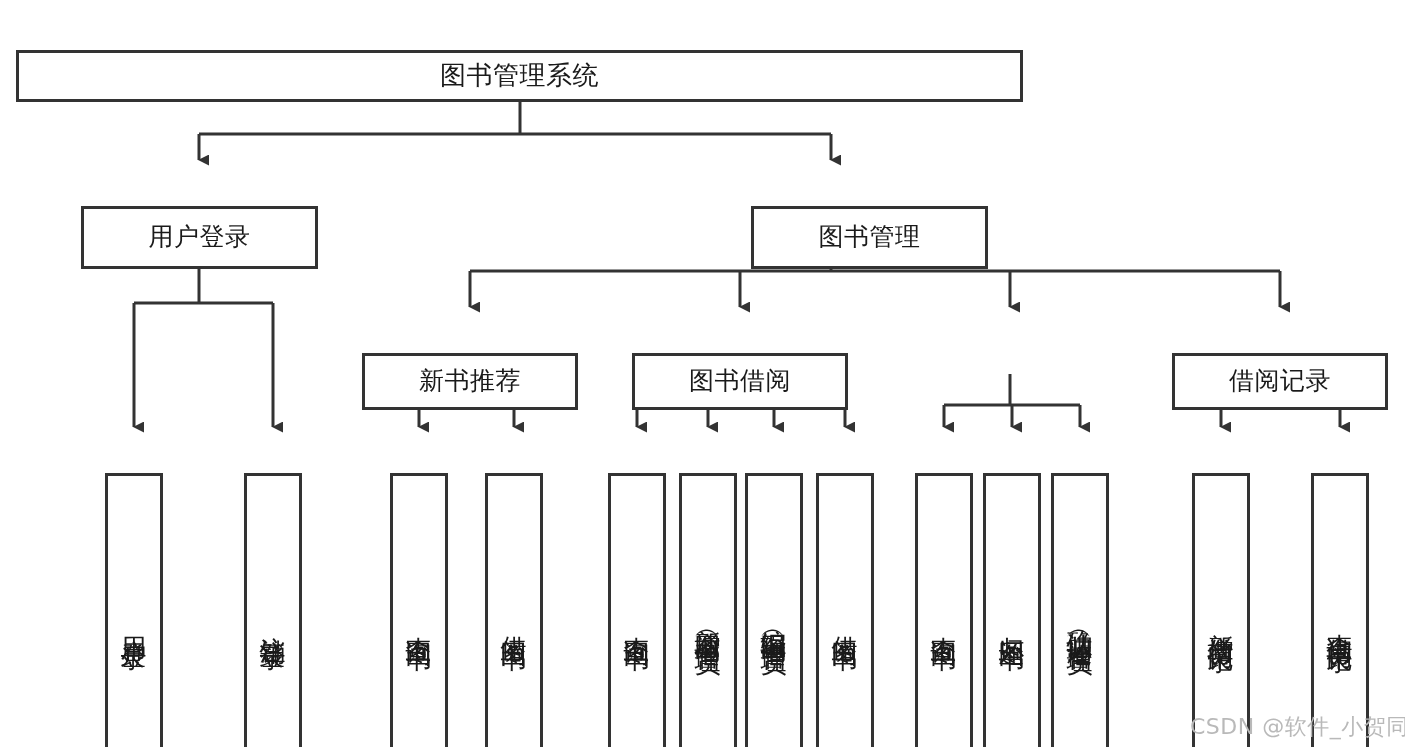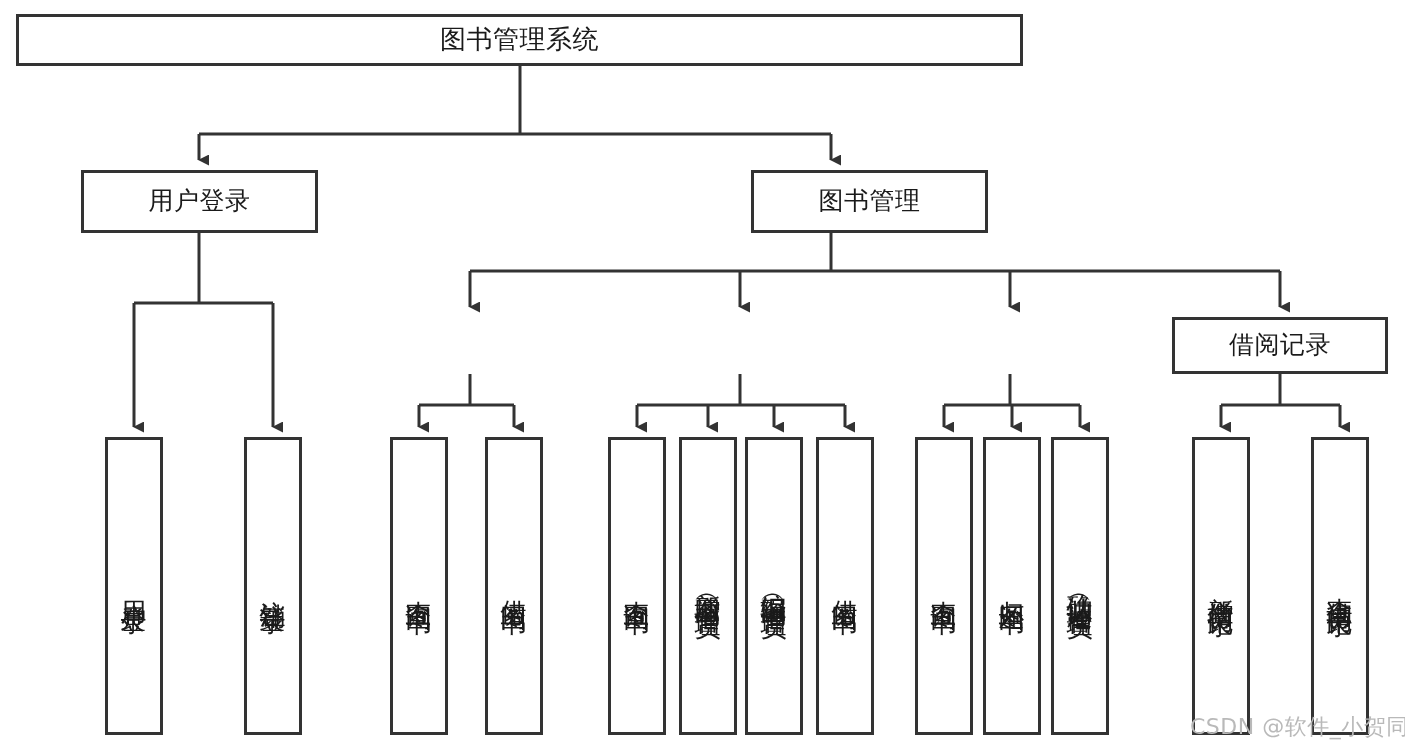--- a/index.html
+++ b/index.html
@@ -28,20 +28,21 @@
   }
   .node {
     position: absolute;
     box-sizing: border-box;
     background: #ffffff;
     border: 3px solid #333333;
     display: flex;
     align-items: center;
     justify-content: center;
     color: #1a1a1a;
+    margin-top: 36px;
   }
   .node-label {
     display: block;
     text-align: center;
     line-height: 1.06;
     letter-spacing: 0.5px;
     white-space: nowrap;
   }
   
   .node.horiz .node-label {
@@ -130,20 +131,26 @@
     <span class="node-label">图书管理系统</span>
   </div>
 
   <div class="node horiz" id="node-l2-0" style="left: 81px; top: 170px; width: 237px; height: 63px; border-color: rgb(51, 51, 51); background: rgb(255, 255, 255); color: rgb(26, 26, 26);">
     <span class="node-label">用户登录</span>
   </div>
   <div class="node horiz" id="node-l2-1" style="left: 751px; top: 170px; width: 237px; height: 63px; border-color: rgb(51, 51, 51); background: rgb(255, 255, 255); color: rgb(26, 26, 26);">
     <span class="node-label">图书管理</span>
   </div>
 
+  <div class="node horiz" id="node-l3-0" style="left: 362px; top: 317px; width: 216px; height: 57px; border-color: rgb(51, 51, 51); background: rgb(255, 255, 255); color: rgb(26, 26, 26);">
+    <span class="node-label">新书推荐</span>
+  </div>
+  <div class="node horiz" id="node-l3-1" style="left: 632px; top: 317px; width: 216px; height: 57px; border-color: rgb(51, 51, 51); background: rgb(255, 255, 255); color: rgb(26, 26, 26);">
+    <span class="node-label">图书借阅</span>
+  </div>
   <div class="node horiz" id="node-l3-3" style="left: 1172px; top: 317px; width: 216px; height: 57px; border-color: rgb(51, 51, 51); background: rgb(255, 255, 255); color: rgb(26, 26, 26);">
     <span class="node-label">借阅记录</span>
   </div>
 
   <div class="node vert" id="node-leaf-0" style="left: 105px; top: 437px; width: 58px; height: 298px; border-color: rgb(51, 51, 51); background: rgb(255, 255, 255); color: rgb(26, 26, 26);">
     <span class="node-label" style="font-size: 26px;">用户登录</span>
   </div>
   <div class="node vert" id="node-leaf-1" style="left: 244px; top: 437px; width: 58px; height: 298px; border-color: rgb(51, 51, 51); background: rgb(255, 255, 255); color: rgb(26, 26, 26);">
     <span class="node-label" style="font-size: 26px;">注销登录</span>
   </div>

